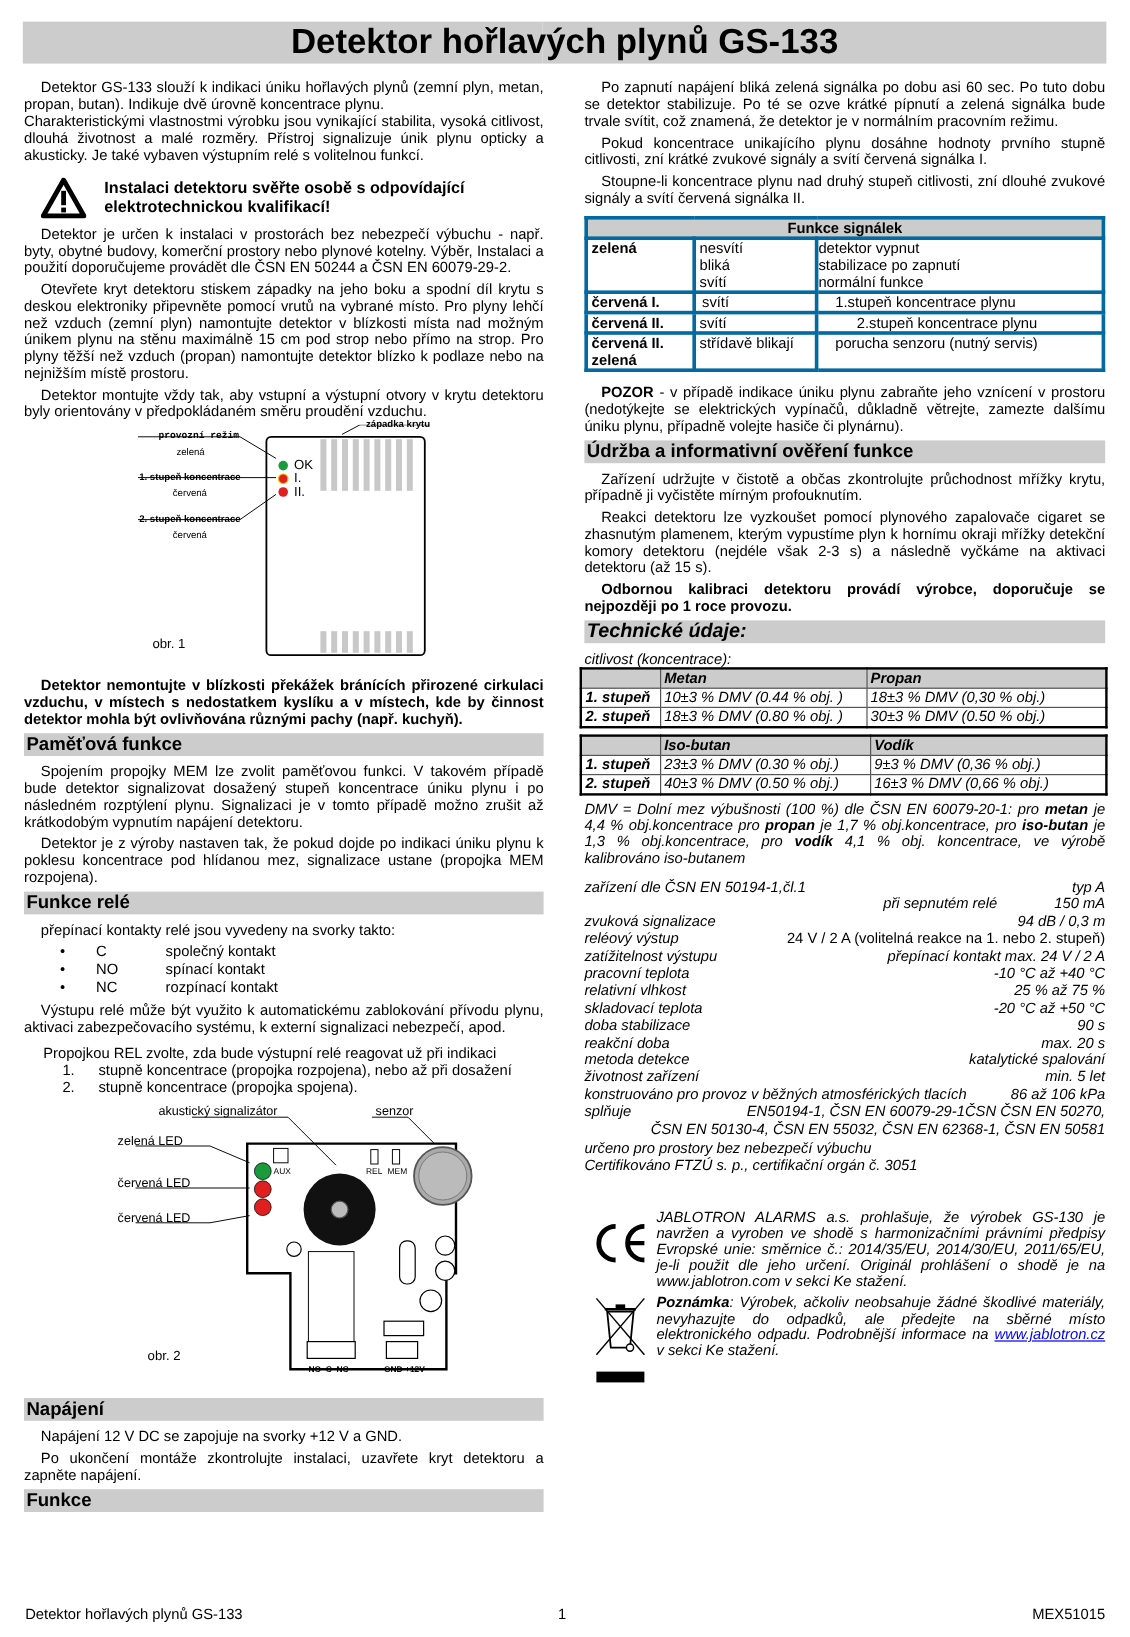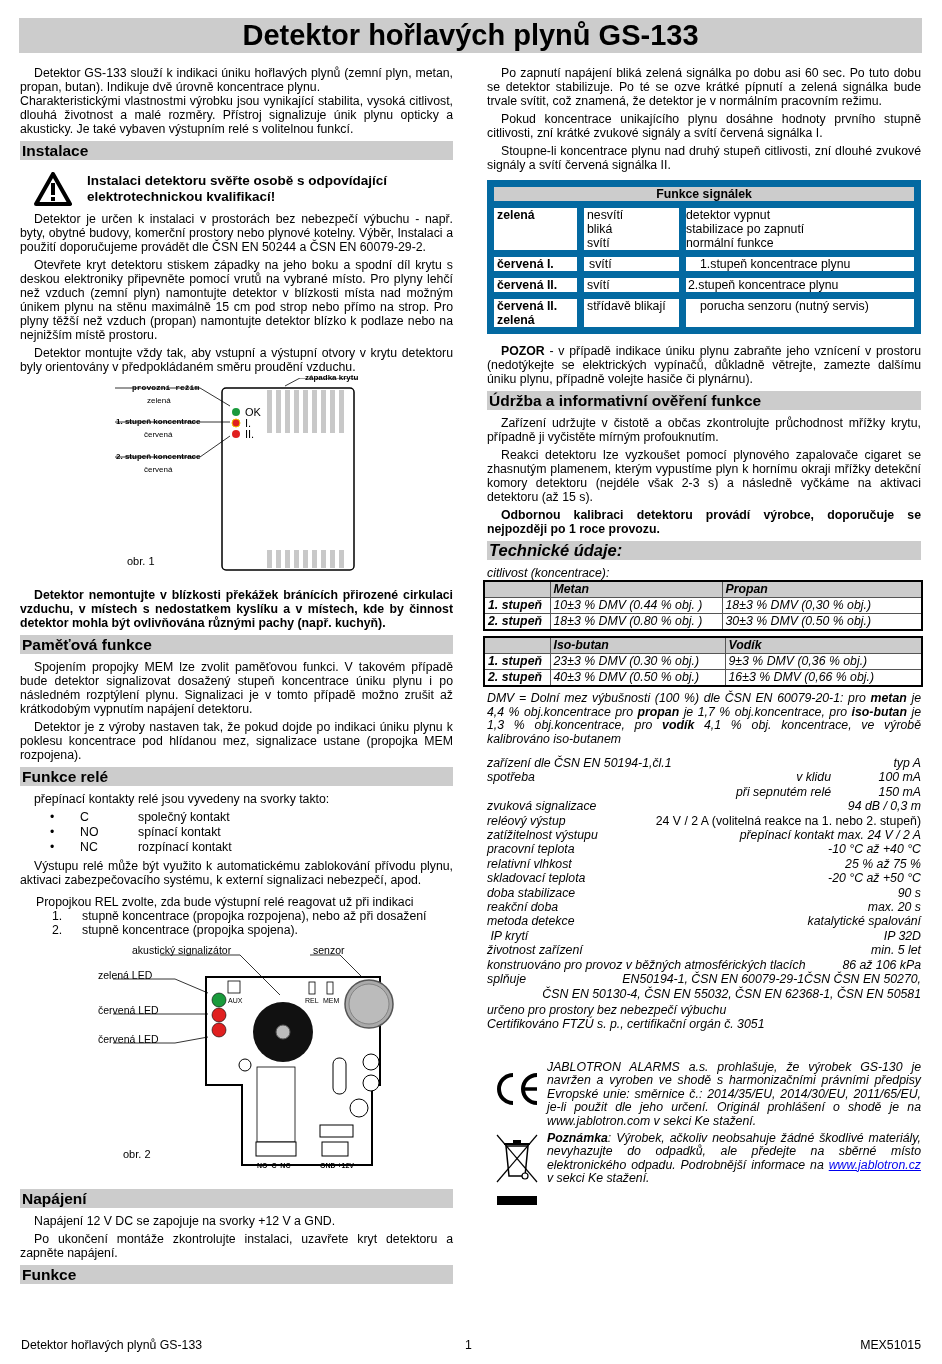--- a/index.html
+++ b/index.html
@@ -21,21 +21,21 @@
   .fig { position: relative; height: 210px; }
   .fig2 { position: relative; height: 240px; }
   .bullets { margin: 4px 0 4px 30px; }
   .bullets .row { display: flex; line-height: 15px; }
   .bullets .dot { width: 30px; }
   .bullets .k { width: 58px; }
   .olist { margin-left: 32px; }
   .olist .row { display: flex; line-height: 14px; }
   .olist .n { width: 30px; }
   table.sig { border-collapse: collapse; width: 434px; border: 2px solid #000; margin: 8px 0 10px 0; }
-  table.sig td, table.sig th { border: 7px solid #0369a1; padding: 0 3px; vertical-align: top; font-size: 12.3px; line-height: 14px; text-align: left; }
+  table.sig td, table.sig th { border: 3px solid #0369a1; padding: 0 3px; vertical-align: top; font-size: 12.3px; line-height: 14px; text-align: left; }
   table.sig th { background: #cccccc; text-align: center; font-weight: bold; }
   table.sens { border-collapse: collapse; width: 440px; border: 2px solid #000; font-style: italic; margin-bottom: 5px; margin-left: -4px; }
   table.sens td { border: 1px solid #555; padding: 0 3px; line-height: 15px; font-size: 12.3px; }
   table.sens tr.hd td { background: #cccccc; font-weight: bold; }
   table.sens td.lbl { font-weight: bold; width: 66px; }
   .ital { font-style: italic; }
   .spec { font-style: italic; line-height: 14.4px; }
   .spec .row { display: flex; justify-content: space-between; }
   .spec .mid { display: flex; gap: 10px; }
   .cert { display: flex; margin-top: 30px; }
@@ -52,21 +52,20 @@
 <body>
 
 <div class="title-bar"></div>
 <div class="title-bar2"></div>
 <h1 class="title">Detektor hořlavých plynů GS-133</h1>
 
 <div class="col col-left">
   <p style="margin-bottom:0">Detektor GS-133 slouží k indikaci úniku hořlavých plynů (zemní plyn, metan, propan, butan). Indikuje dvě úrovně koncentrace plynu.</p>
   <p class="noind">Charakteristickými vlastnostmi výrobku jsou vynikající stabilita, vysoká citlivost, dlouhá životnost a malé rozměry. Přístroj signalizuje únik plynu opticky a akusticky. Je také vybaven výstupním relé s volitelnou funkcí.</p>
 
-  <div class="h2">Instalace</div>
   <div class="warn">
     <div class="warn-icon">
       <svg width="38" height="34" viewBox="0 0 38 34">
           <path d="M19 2 L36 32 L2 32 Z" fill="none" stroke="#000" stroke-width="4" stroke-linejoin="round"></path>
           <rect x="17" y="11" width="4" height="12" fill="#000"></rect>
           <rect x="17" y="25" width="4" height="4" fill="#000"></rect>
         </svg>
     </div>
     <div class="warn-text">Instalaci detektoru svěřte osobě s odpovídající elektrotechnickou kvalifikací!</div>
   </div>
@@ -227,21 +226,21 @@
 normální funkce</td>
     </tr>
     <tr>
       <td style="font-weight:bold;white-space:pre-line">červená I.</td>
       <td style="white-space:pre-line;padding-left:5px">svítí</td>
       <td style="white-space:pre-line;padding-left:14px">1.stupeň koncentrace plynu</td>
     </tr>
     <tr>
       <td style="font-weight:bold;white-space:pre-line">červená II.</td>
       <td style="white-space:pre-line">svítí</td>
-      <td style="white-space:pre-line;padding-left:2px">2.stupeň koncentrace plynu</td>
+      <td style="white-space:pre-line;padding-left:32px">2.stupeň koncentrace plynu</td>
     </tr>
     <tr>
       <td style="font-weight:bold;white-space:pre-line">červená II.
 zelená</td>
       <td style="white-space:pre-line">střídavě blikají</td>
       <td style="white-space:pre-line;padding-left:14px">porucha senzoru (nutný servis)</td>
     </tr>
   </tbody>
     </table>
 
@@ -297,27 +296,20 @@
   <p class="noind ital" style="margin-bottom:10px;line-height:13.5px"><span>DMV = Dolní mez výbušnosti (100 %) dle ČSN EN 60079-20-1: pro </span><b>metan</b><span> je 4,4 % obj.koncentrace  pro </span><b>propan</b><span> je 1,7 % obj.koncentrace, pro </span><b>iso-butan</b><span> je 1,3 % obj.koncentrace, pro </span><b>vodík</b><span> 4,1 % obj. koncentrace, ve výrobě kalibrováno iso-butanem</span></p>
 
   <div class="spec" id="spec-list">
       <div class="row">
         <span style="white-space: pre;">zařízení dle ČSN EN 50194-1,čl.1</span>
         <span class="mid">
           <span>typ A</span>
         </span>
       </div>
       <div class="row">
-        <span style="white-space: pre;">spotřeba</span>
-        <span class="mid">
-          <span>v klidu</span>
-          <span style="min-width: 80px; text-align: right;">100 mA</span>
-        </span>
-      </div>
-      <div class="row">
         <span style="white-space: pre;"></span>
         <span class="mid">
           <span>při sepnutém relé</span>
           <span style="min-width: 80px; text-align: right;">150 mA</span>
         </span>
       </div>
       <div class="row">
         <span style="white-space: pre;">zvuková signalizace</span>
         <span class="mid">
           <span>94 dB / 0,3 m</span>
@@ -362,26 +354,20 @@
       <div class="row">
         <span style="white-space: pre;">reakční doba</span>
         <span class="mid">
           <span>max. 20 s</span>
         </span>
       </div>
       <div class="row">
         <span style="white-space: pre;">metoda detekce</span>
         <span class="mid">
           <span>katalytické spalování</span>
-        </span>
-      </div>
-      <div class="row">
-        <span style="white-space: pre;"> IP krytí</span>
-        <span class="mid">
-          <span>IP 32D</span>
         </span>
       </div>
       <div class="row">
         <span style="white-space: pre;">životnost zařízení</span>
         <span class="mid">
           <span>min. 5 let</span>
         </span>
       </div>
       <div class="row">
         <span style="white-space: pre;">konstruováno pro provoz v běžných atmosférických tlacích</span>

